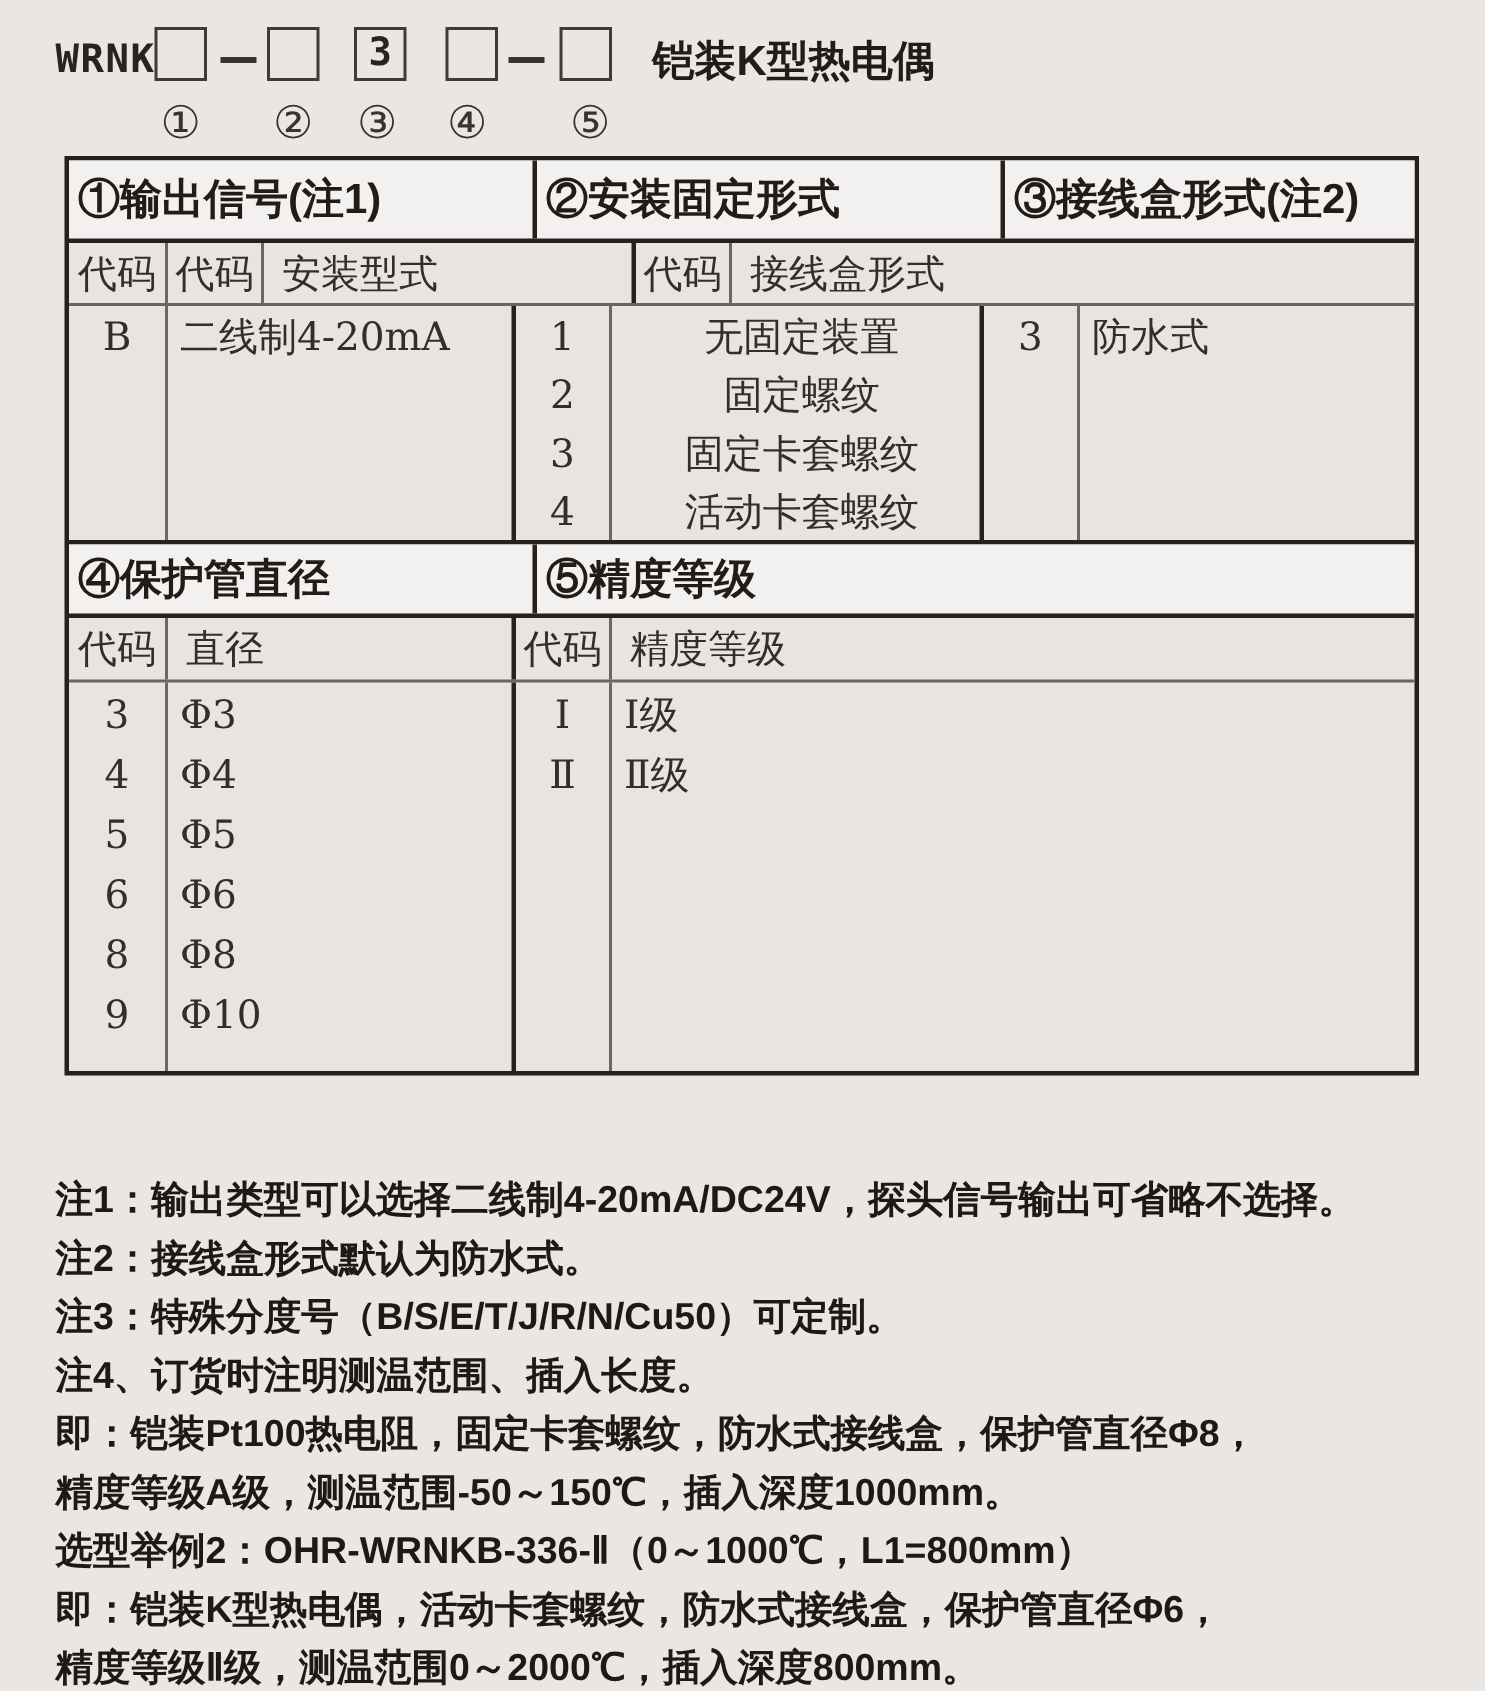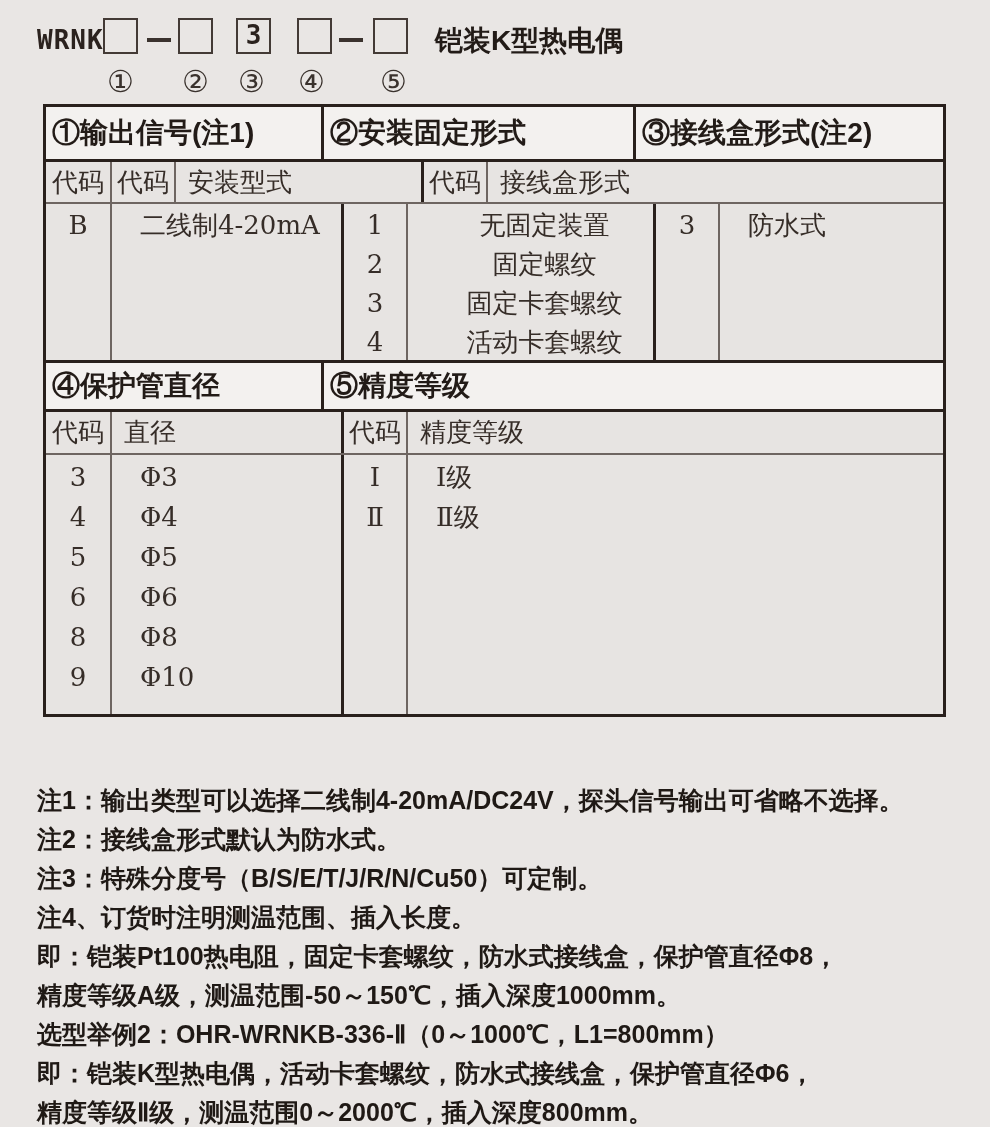--- a/index.html
+++ b/index.html
@@ -59,38 +59,38 @@
   .row-sub2    { height:43px; border-bottom:2px solid #6e6561; }
   .row-data2   { flex:1 1 auto; }
 
   .title-cell {
     display:flex; align-items:center; padding-left:6px;
     font-size:28px; font-weight:bold; color:#221b17; white-space:nowrap;
   }
   .sec-border { border-right:3px solid #29201c; }
   .thin-border { border-right:2px solid #6e6561; }
 
-  .w-t1 { width:278px; } .w-t2 { width:312px; } .w-grow { flex:1 1 auto; }
+  .w-t1 { width:312px; } .w-t2 { width:312px; } .w-grow { flex:1 1 auto; }
   .w-c1 { width:66px; }  .w-l1 { width:232px; }
   .w-c2 { width:64px; }  .w-l2 { width:248px;text-align:center; }
   .w-c3 { width:64px; }
 
   .sub-cell, .data-cell {
     font-family:"DejaVu Serif", serif;
     font-size:26px; color:#362d28;
   }
   .sub-cell { display:flex; align-items:center; white-space:nowrap; }
   .sub-code { justify-content:center; }
   .sub-label { padding-left:12px; }
 
   .data-cell { white-space:pre-line; }
   .row-data1 .data-cell { line-height:39px; padding-top:2px; }
   .row-data2 .data-cell { line-height:40px; padding-top:2px; }
   .data-code { text-align:center; }
-  .data-label { padding-left:28px; }
+  .data-label { padding-left:8px; }
 
   
   .notes { position:absolute; left:37px; top:733px;margin-top:48px; }
   .note-line {
     height:39px; line-height:39px;
     font-size:25px; font-weight:bold; color:#1f1915;
     white-space:nowrap;
   }
 </style>
 </head>

